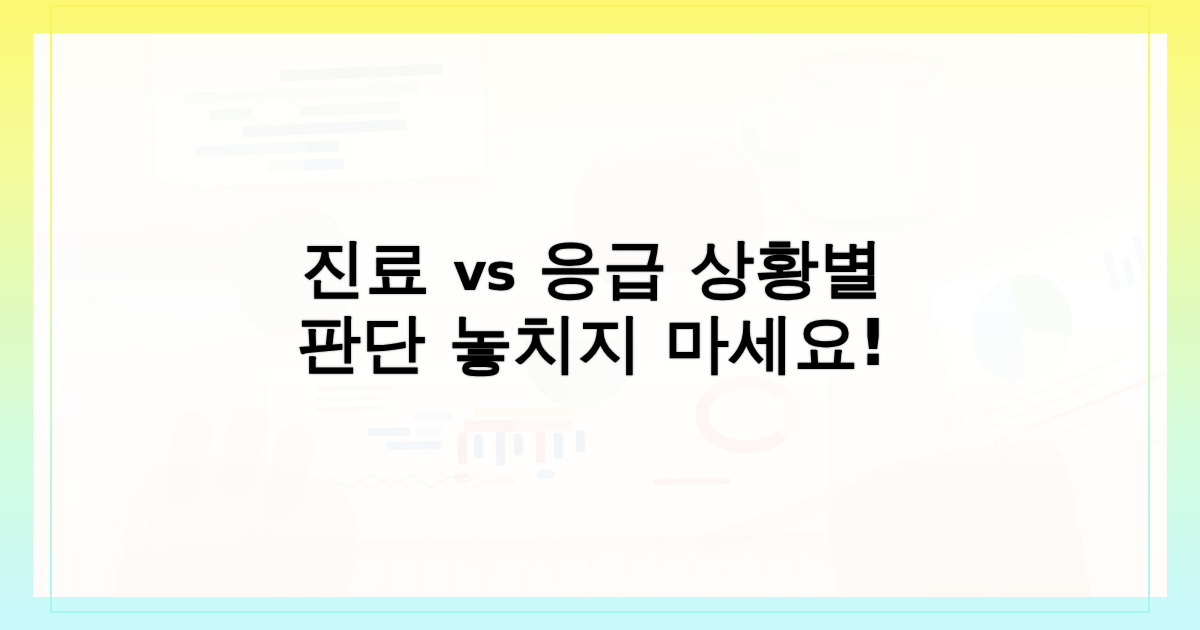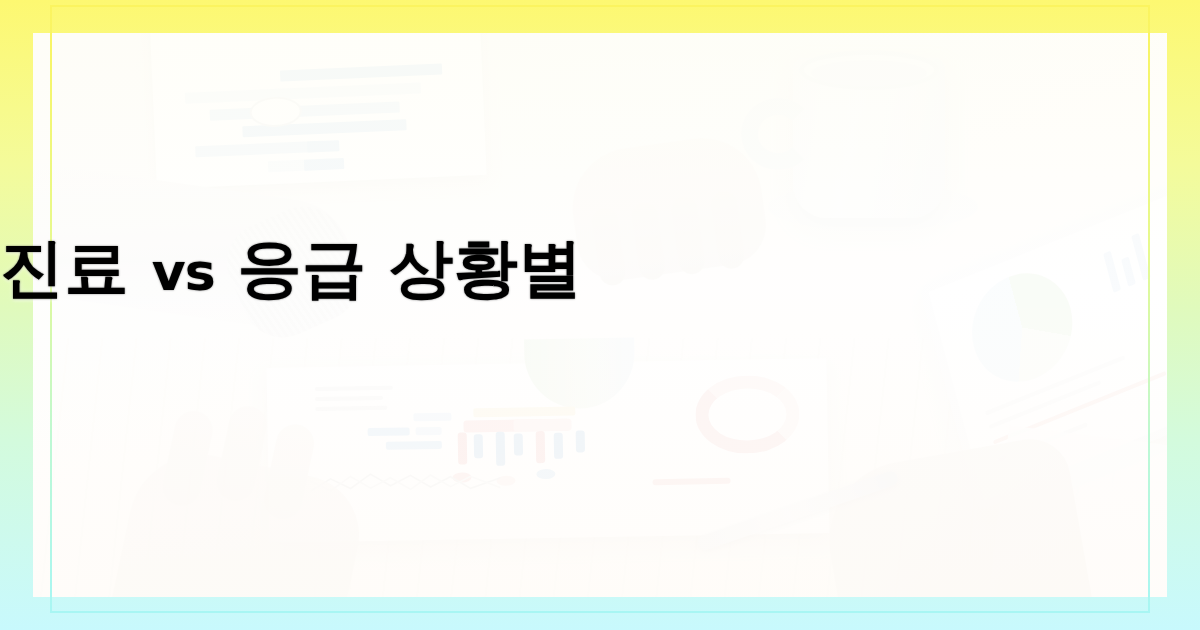--- a/index.html
+++ b/index.html
@@ -248,20 +248,21 @@
     left:50px; top:5px; right:50px; bottom:17px;
     border:2px solid;
     border-image:linear-gradient(180deg,#fbf45f 0%, #e6f98f 40%, #bdf8d4 72%, #a8f6f3 100%) 1;
     pointer-events:none;
   }
 
   
   .headline{
     position:absolute;
     left:0; right:15px; top:236px;
+    text-align:center;
     pointer-events:none;
   }
   .headline .line{
     display:block;
     font-family:"DejaVu Sans", sans-serif;
     font-weight:700;
     font-size:64px;
     line-height:1.02;
     letter-spacing:.5px;
     color:#000000;
@@ -378,15 +379,16 @@
 
       <div class="wash"></div>
       <div class="wash2"></div>
     </div>
   </div>
 
   <div class="keyline"></div>
 
   <div class="headline">
     <span class="line one"><span>진료</span> <span class="vs">vs</span> <span>응급 상황별</span></span>
+    <span class="line two">판단 놓치지 마세요!</span>
   </div>
 
 </div>
 
 </body></html>

